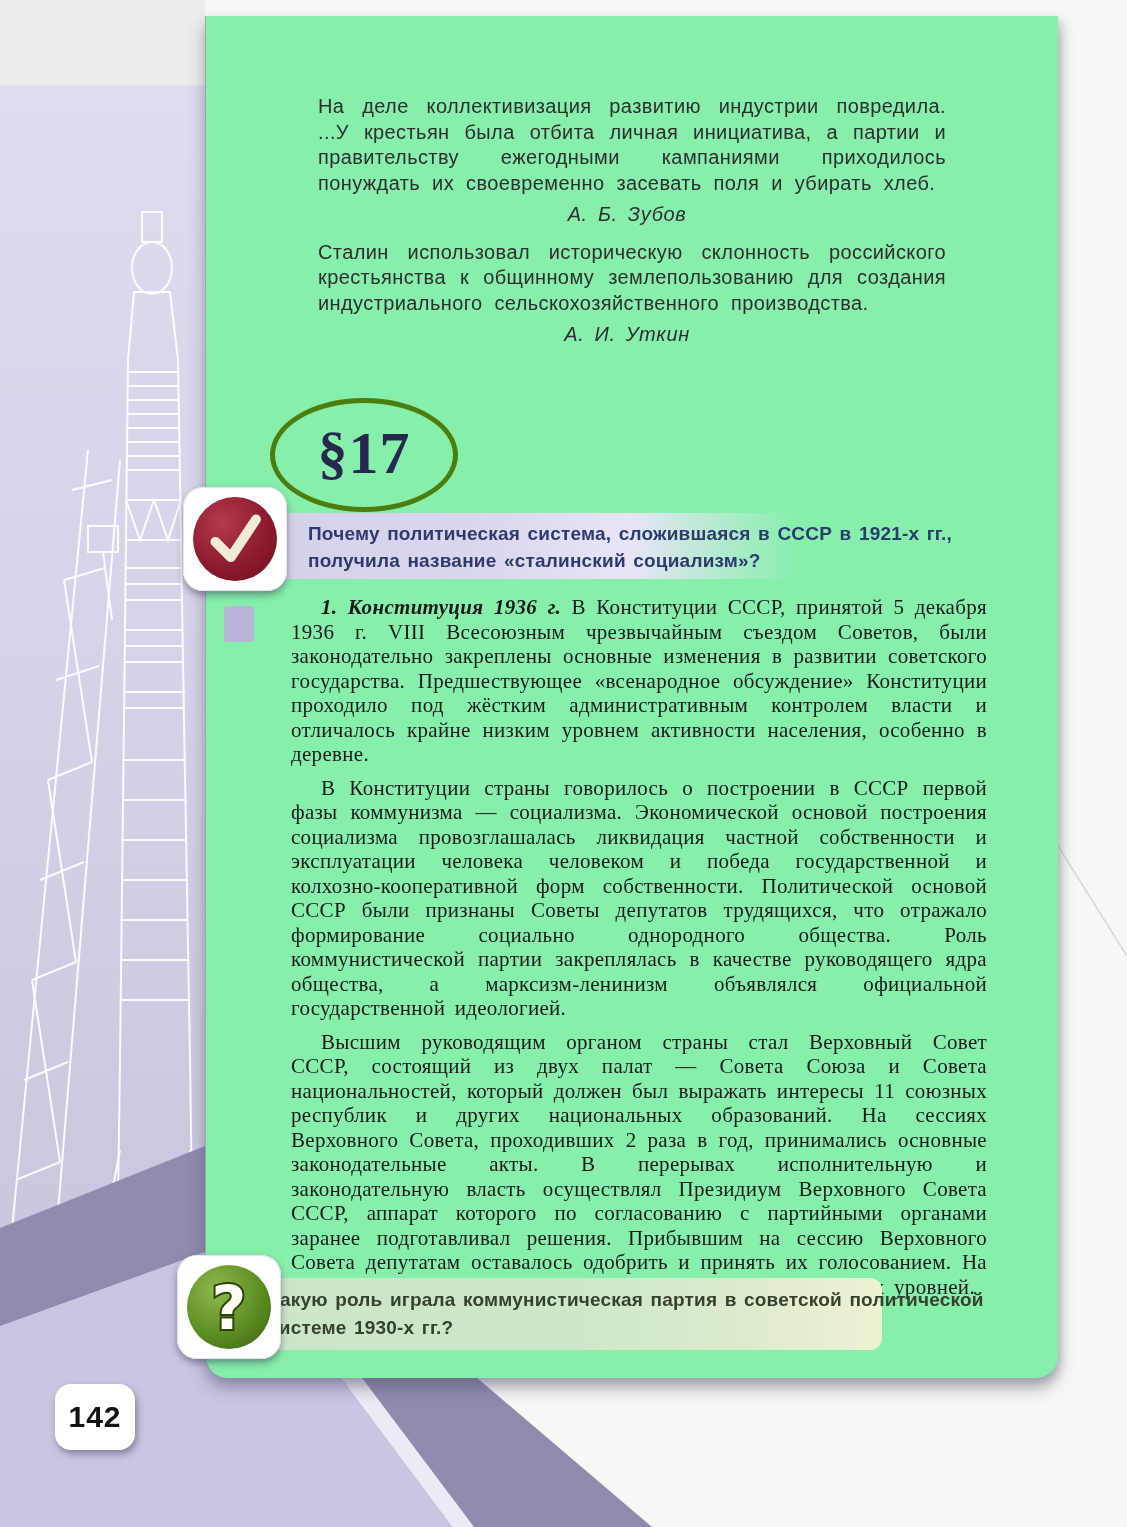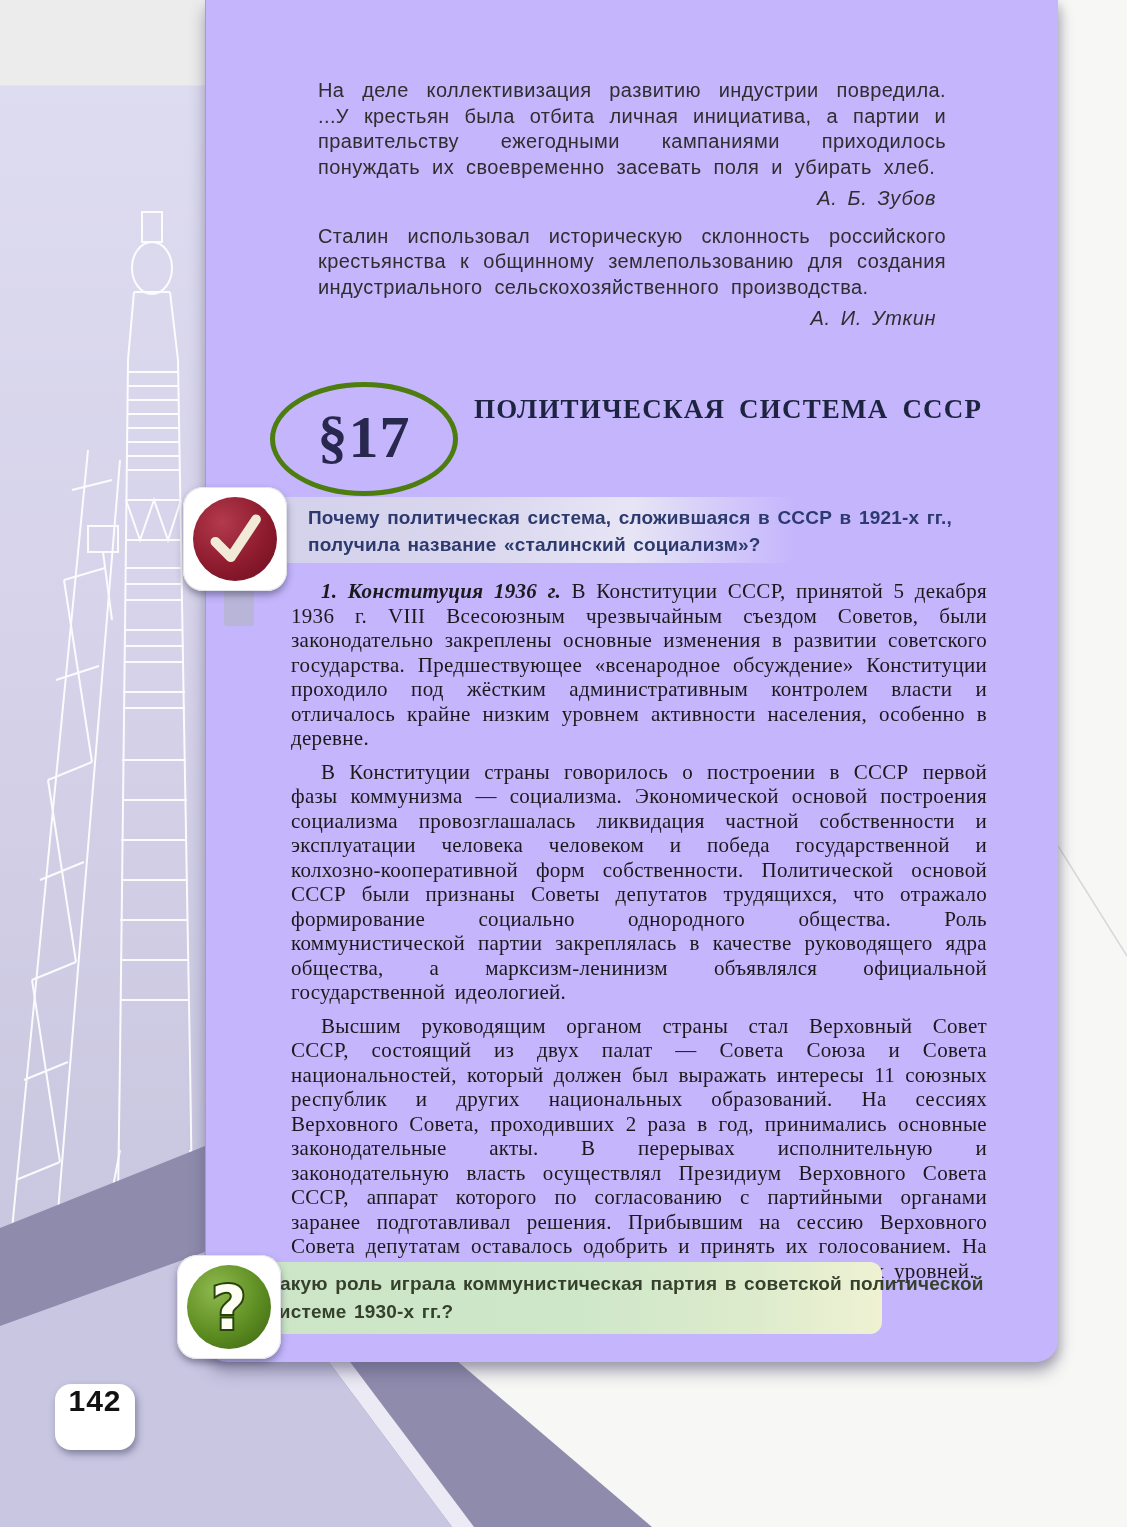--- a/index.html
+++ b/index.html
@@ -8,29 +8,29 @@
 
   
   .left-band{position:absolute;left:0;top:0;width:205px;height:1527px;z-index:0;
     background:linear-gradient(180deg,#ececec 0px,#ececec 85px,#dedcf0 86px,#d6d3ea 40%,#cbc8e1 75%,#c6c3dc 100%);}
   .rocket-art{position:absolute;left:0;top:200px;width:205px;height:1120px;opacity:.92;}
 
   
   .decor-svg{position:absolute;left:0;top:0;width:1127px;height:1527px;z-index:1;pointer-events:none;}
 
   
-  .panel{position:absolute;left:205px;top:0;width:852px;height:1362px;background:#c4b5fd;z-index:2;
+  .panel{position:absolute;left:205px;top:16px;width:852px;height:1362px;background:#86efac;z-index:2;
     border-radius:0 0 22px 22px;border-left:1px solid #a3a1b2;
     box-shadow:0 10px 16px rgba(80,78,110,.45),3px 4px 8px rgba(120,118,140,.25);}
 
   
   .epigraph{position:absolute;left:112px;top:78px;width:628px;color:#2e2e2e;
     font-family:"Liberation Sans",sans-serif;font-size:20px;line-height:25.7px;}
   .epigraph p{margin:0;text-align:justify;letter-spacing:.4px;word-spacing:6px;}
-  .epigraph .author{text-align:right;font-style:italic;letter-spacing:.6px;word-spacing:4px;
+  .epigraph .author{text-align:center;font-style:italic;letter-spacing:.6px;word-spacing:4px;
     margin:5px 10px 0 0;}
   .epigraph .q2{margin-top:12px;}
 
   
   .sec-badge{position:absolute;left:64px;top:382px;width:178px;height:104px;
     border:5px solid #4d7c0f;border-radius:50%;display:flex;align-items:center;justify-content:center;}
   .sec-num{font-family:"Liberation Serif",serif;font-weight:bold;font-size:60px;color:#28284f;
     letter-spacing:1px;transform:translateY(-2px);}
   .sec-title{position:absolute;left:268px;top:392px;width:540px;color:#1d2440;
     font-weight:bold;font-size:27px;line-height:35px;letter-spacing:1.2px;word-spacing:6px;}
@@ -60,21 +60,21 @@
 
   
   .band2{position:absolute;left:0;top:1262px;width:676px;height:72px;border-radius:0 12px 12px 0;
     background:linear-gradient(to right,#cbe5c6 0%,#cfe7c9 55%,#dcebcc 80%,#eef2d3 100%);}
   .q-review{position:absolute;left:62px;top:1270px;width:726px;
     font-family:"Liberation Sans",sans-serif;font-weight:bold;font-size:19px;line-height:28px;
     color:#35412c;letter-spacing:.2px;word-spacing:2px;}
 
   
   .pagenum{position:absolute;left:55px;top:1384px;width:80px;height:66px;background:#fff;border-radius:16px;
-    z-index:4;box-shadow:2px 4px 7px rgba(60,60,90,.5);display:flex;align-items:flex-start;justify-content:center;
+    z-index:4;box-shadow:2px 4px 7px rgba(60,60,90,.5);display:flex;align-items:center;justify-content:center;
     font-family:"Liberation Sans",sans-serif;font-weight:bold;font-size:30px;color:#121212;letter-spacing:1px;}
 </style>
 </head>
 <body>
 
 <div class="page">
 
   <div class="left-band">
     <svg class="rocket-art" viewBox="0 0 205 1120" fill="none" stroke="#ffffff" stroke-width="2">
 
@@ -117,21 +117,20 @@
       <p>На деле коллективизация развитию индустрии повредила. ...У крестьян была отбита личная инициатива, а партии и правительству ежегодными кампаниями приходилось понуждать их своевременно засевать поля и убирать хлеб.</p>
       <div class="author">А. Б. Зубов</div>
       <p class="q2">Сталин использовал историческую склонность российского крестьянства к общинному землепользованию для создания индустриального сельскохозяйственного производства.</p>
       <div class="author">А. И. Уткин</div>
     </div>
 
     <div class="sec-badge">
       <span class="sec-num">§17</span>
     </div>
     <div class="sec-title">
-      <div>ПОЛИТИЧЕСКАЯ СИСТЕМА СССР</div>
     </div>
 
     <div class="band1">
       <div class="band1-tab"></div>
     </div>
     <div class="q-intro">Почему политическая система, сложившаяся в СССР в 1921-х гг., получила название «сталинский социализм»?</div>
 
     <div class="bodytext">
       <p><span class="lead">1. Конституция 1936 г. </span><span>В Конституции СССР, принятой 5 декабря 1936 г. VIII Всесоюзным чрезвычайным съездом Советов, были законодательно закреплены основные изменения в развитии советского государства. Предшествующее «всенародное обсуждение» Конституции проходило под жёстким административным контролем власти и отличалось крайне низким уровнем активности населения, особенно в деревне.</span></p>
       <p>В Конституции страны говорилось о построении в СССР первой фазы коммунизма — социализма. Экономической основой построения социализма провозглашалась ликвидация частной собственности и эксплуатации человека человеком и победа государственной и колхозно-кооперативной форм собственности. Политической основой СССР были признаны Советы депутатов трудящихся, что отражало формирование социально однородного общества. Роль коммунистической партии закреплялась в качестве руководящего ядра общества, а марксизм-ленинизм объявлялся официальной государственной идеологией.</p>

